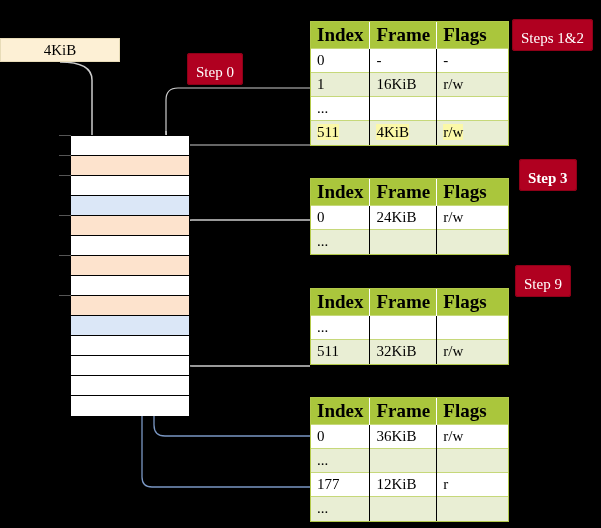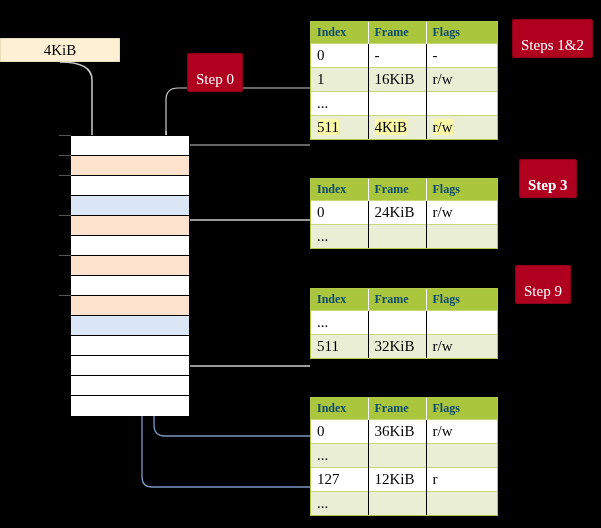--- a/index.html
+++ b/index.html
@@ -11,21 +11,21 @@
   .stage{position:absolute;left:0;top:0;width:601px;height:528px;}
 
   
   .step-badge{
     position:absolute;
     background:#b00020;
     color:#ffffff;
     font-family:"Liberation Serif", serif;
     font-size:15px;
     line-height:20px;
-    padding:16px 9px 3px 9px;
+    padding:9px 9px 3px 9px;
     border-radius:3px;
     white-space:nowrap;
     box-shadow:0 0 0 1px #8e0018 inset;
   }
 
   
   .src-box{
     position:absolute;
     left:0px;top:38px;width:120px;height:24px;
     background:#fdf0d5;
@@ -62,27 +62,27 @@
     position:absolute;
     border:1px solid #b3c94a;
     box-sizing:border-box;
     border-collapse:collapse;
     background:#ffffff;
     font-size:15px;
   }
   .ptable table{border-collapse:collapse;width:100%;}
   .ptable th{
     background:#aac63c;
-    color:#0c4a6e;
+    color:#000000;
     font-weight:bold;
     text-align:left;
     padding:2px 6px;
     height:21px;
     border-right:1px solid #ffffff;
-    font-size:12px;
+    font-size:19px;
     box-sizing:border-box;
   }
   .ptable th:last-child{border-right:none;}
   .ptable td{
     padding:1px 6px;
     height:24px;
     border-right:1px solid #000;
     border-top:1px solid #c6d87a;
     box-sizing:border-box;
     font-size:15px;
@@ -264,21 +264,21 @@
               <td class="col-index">0</td>
               <td class="col-frame">36KiB</td>
               <td class="col-flags">r/w</td>
             </tr>
             <tr class="even">
               <td class="col-index">...</td>
               <td class="col-frame"></td>
               <td class="col-flags"></td>
             </tr>
             <tr class="odd">
-              <td class="col-index">127</td>
+              <td class="col-index">177</td>
               <td class="col-frame">12KiB</td>
               <td class="col-flags">r</td>
             </tr>
             <tr class="even">
               <td class="col-index">...</td>
               <td class="col-frame"></td>
               <td class="col-flags"></td>
             </tr>
           </tbody>
         </table>

